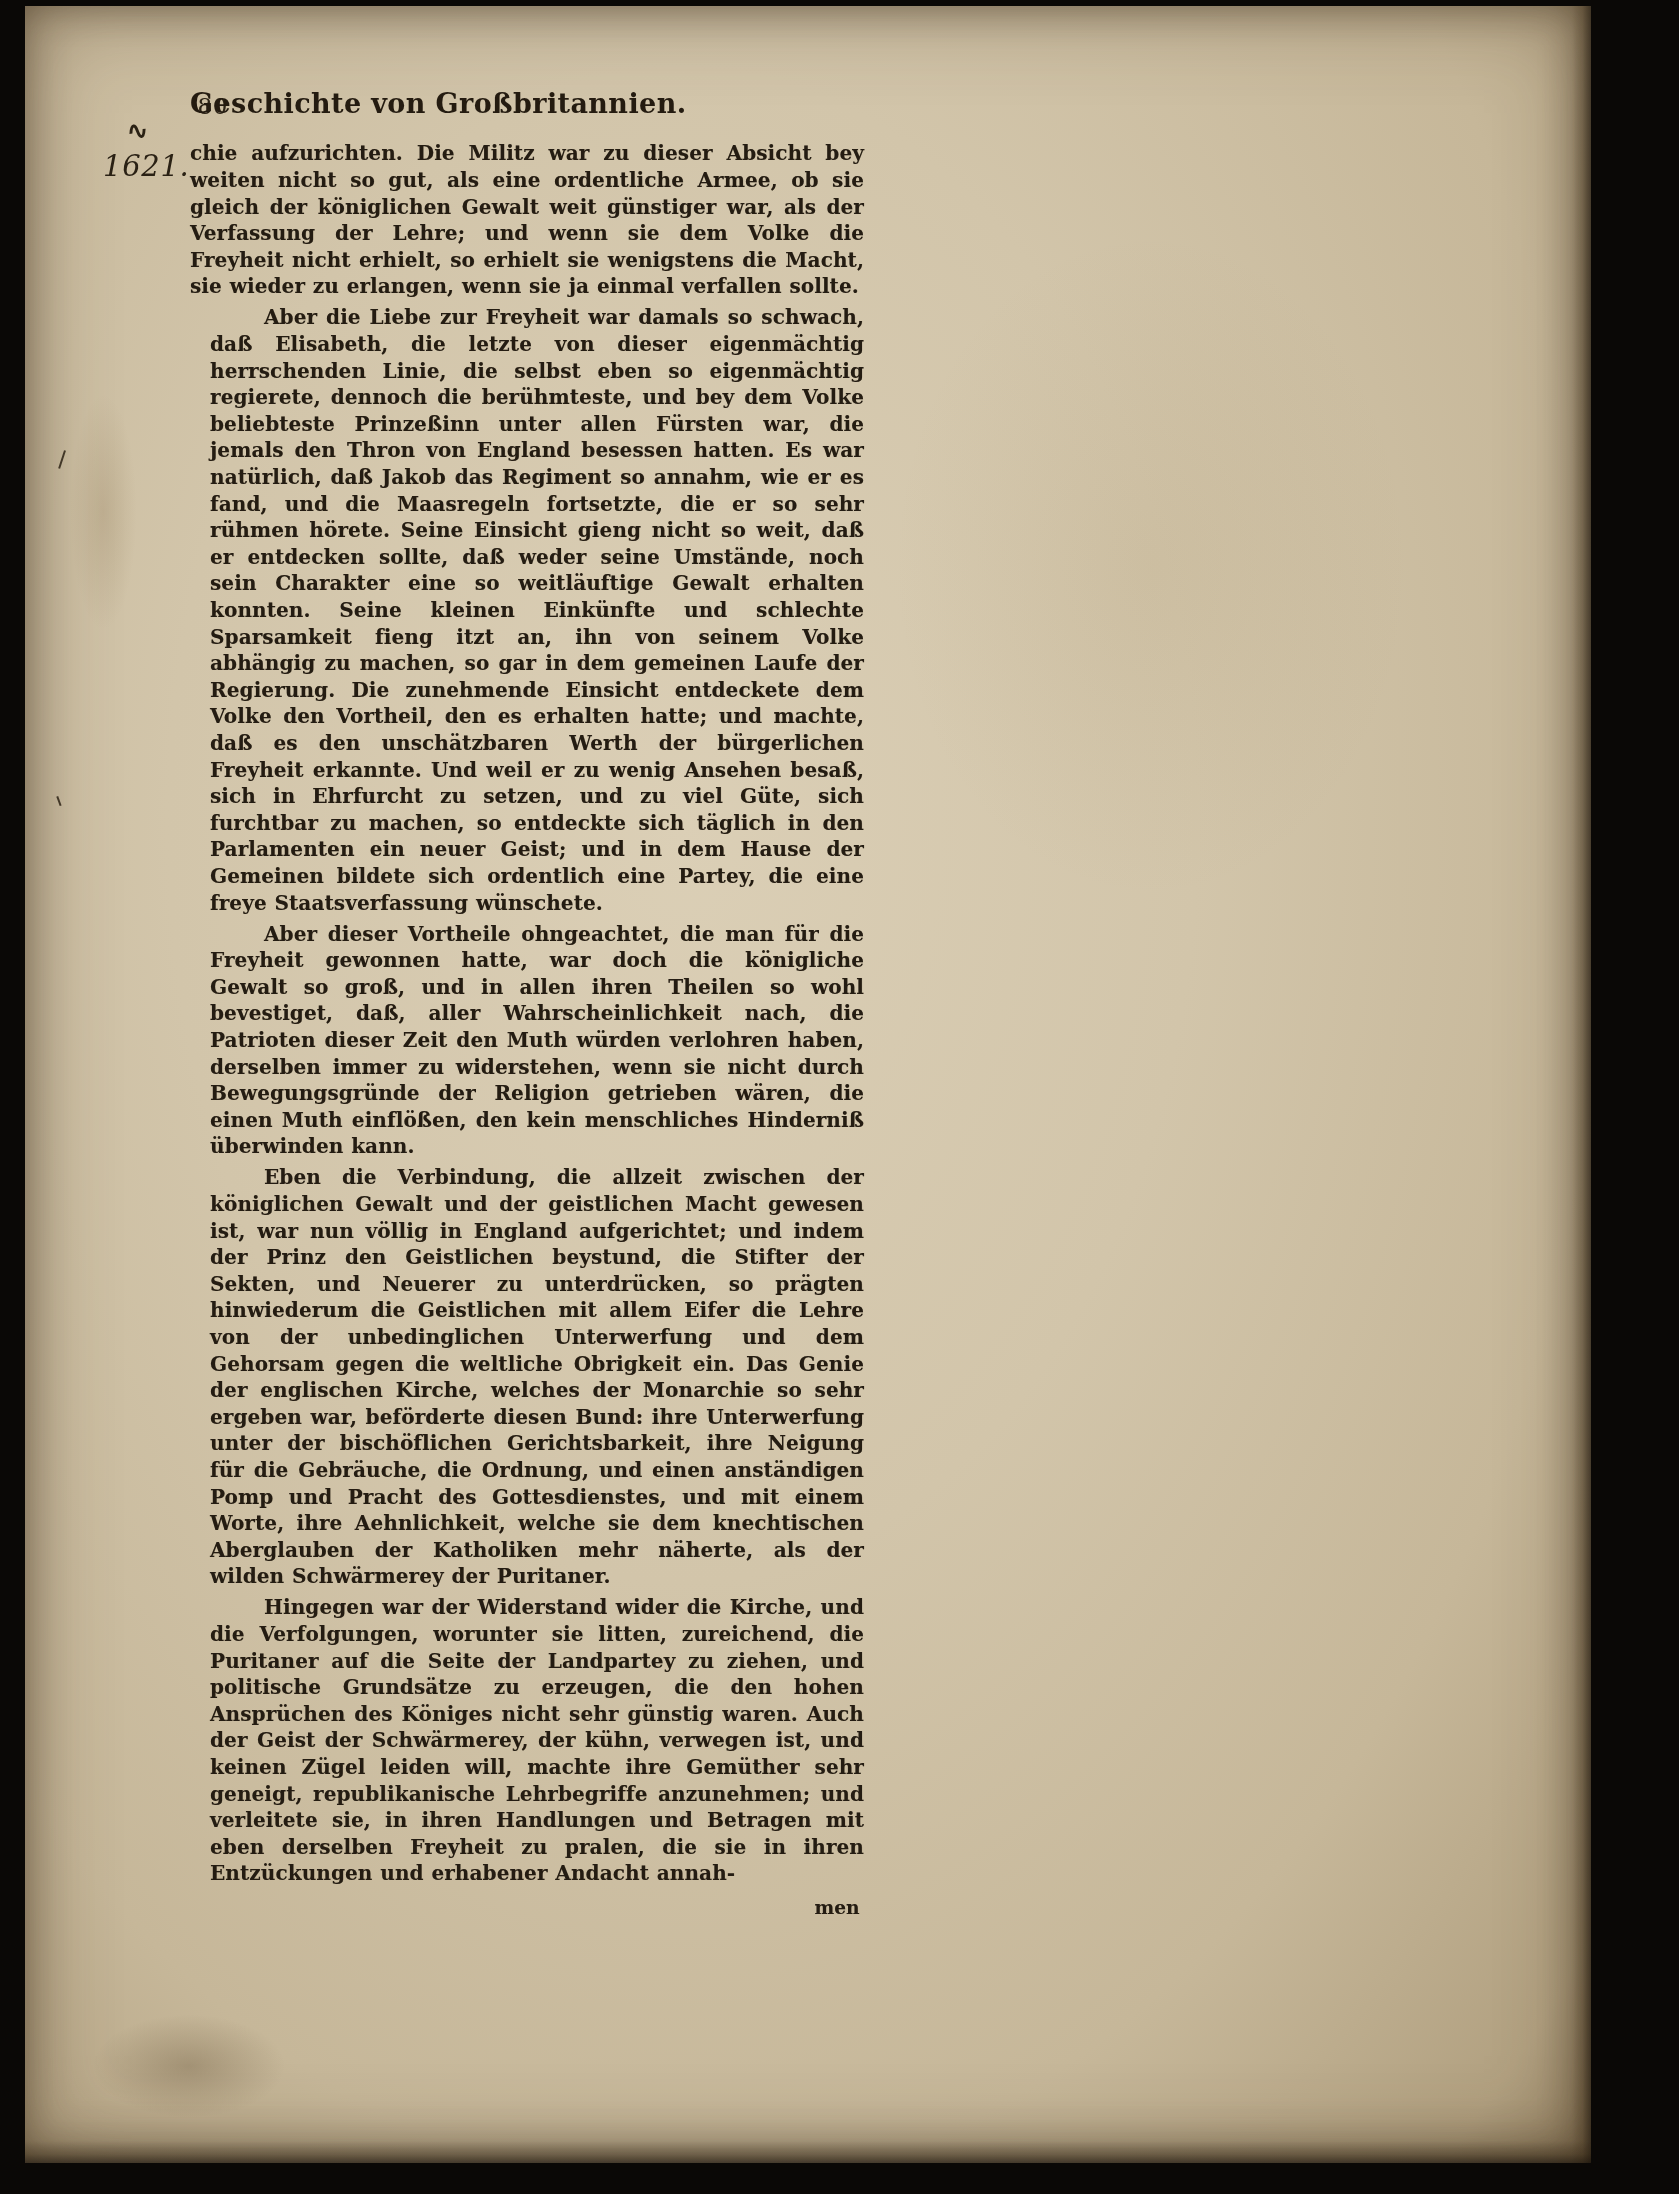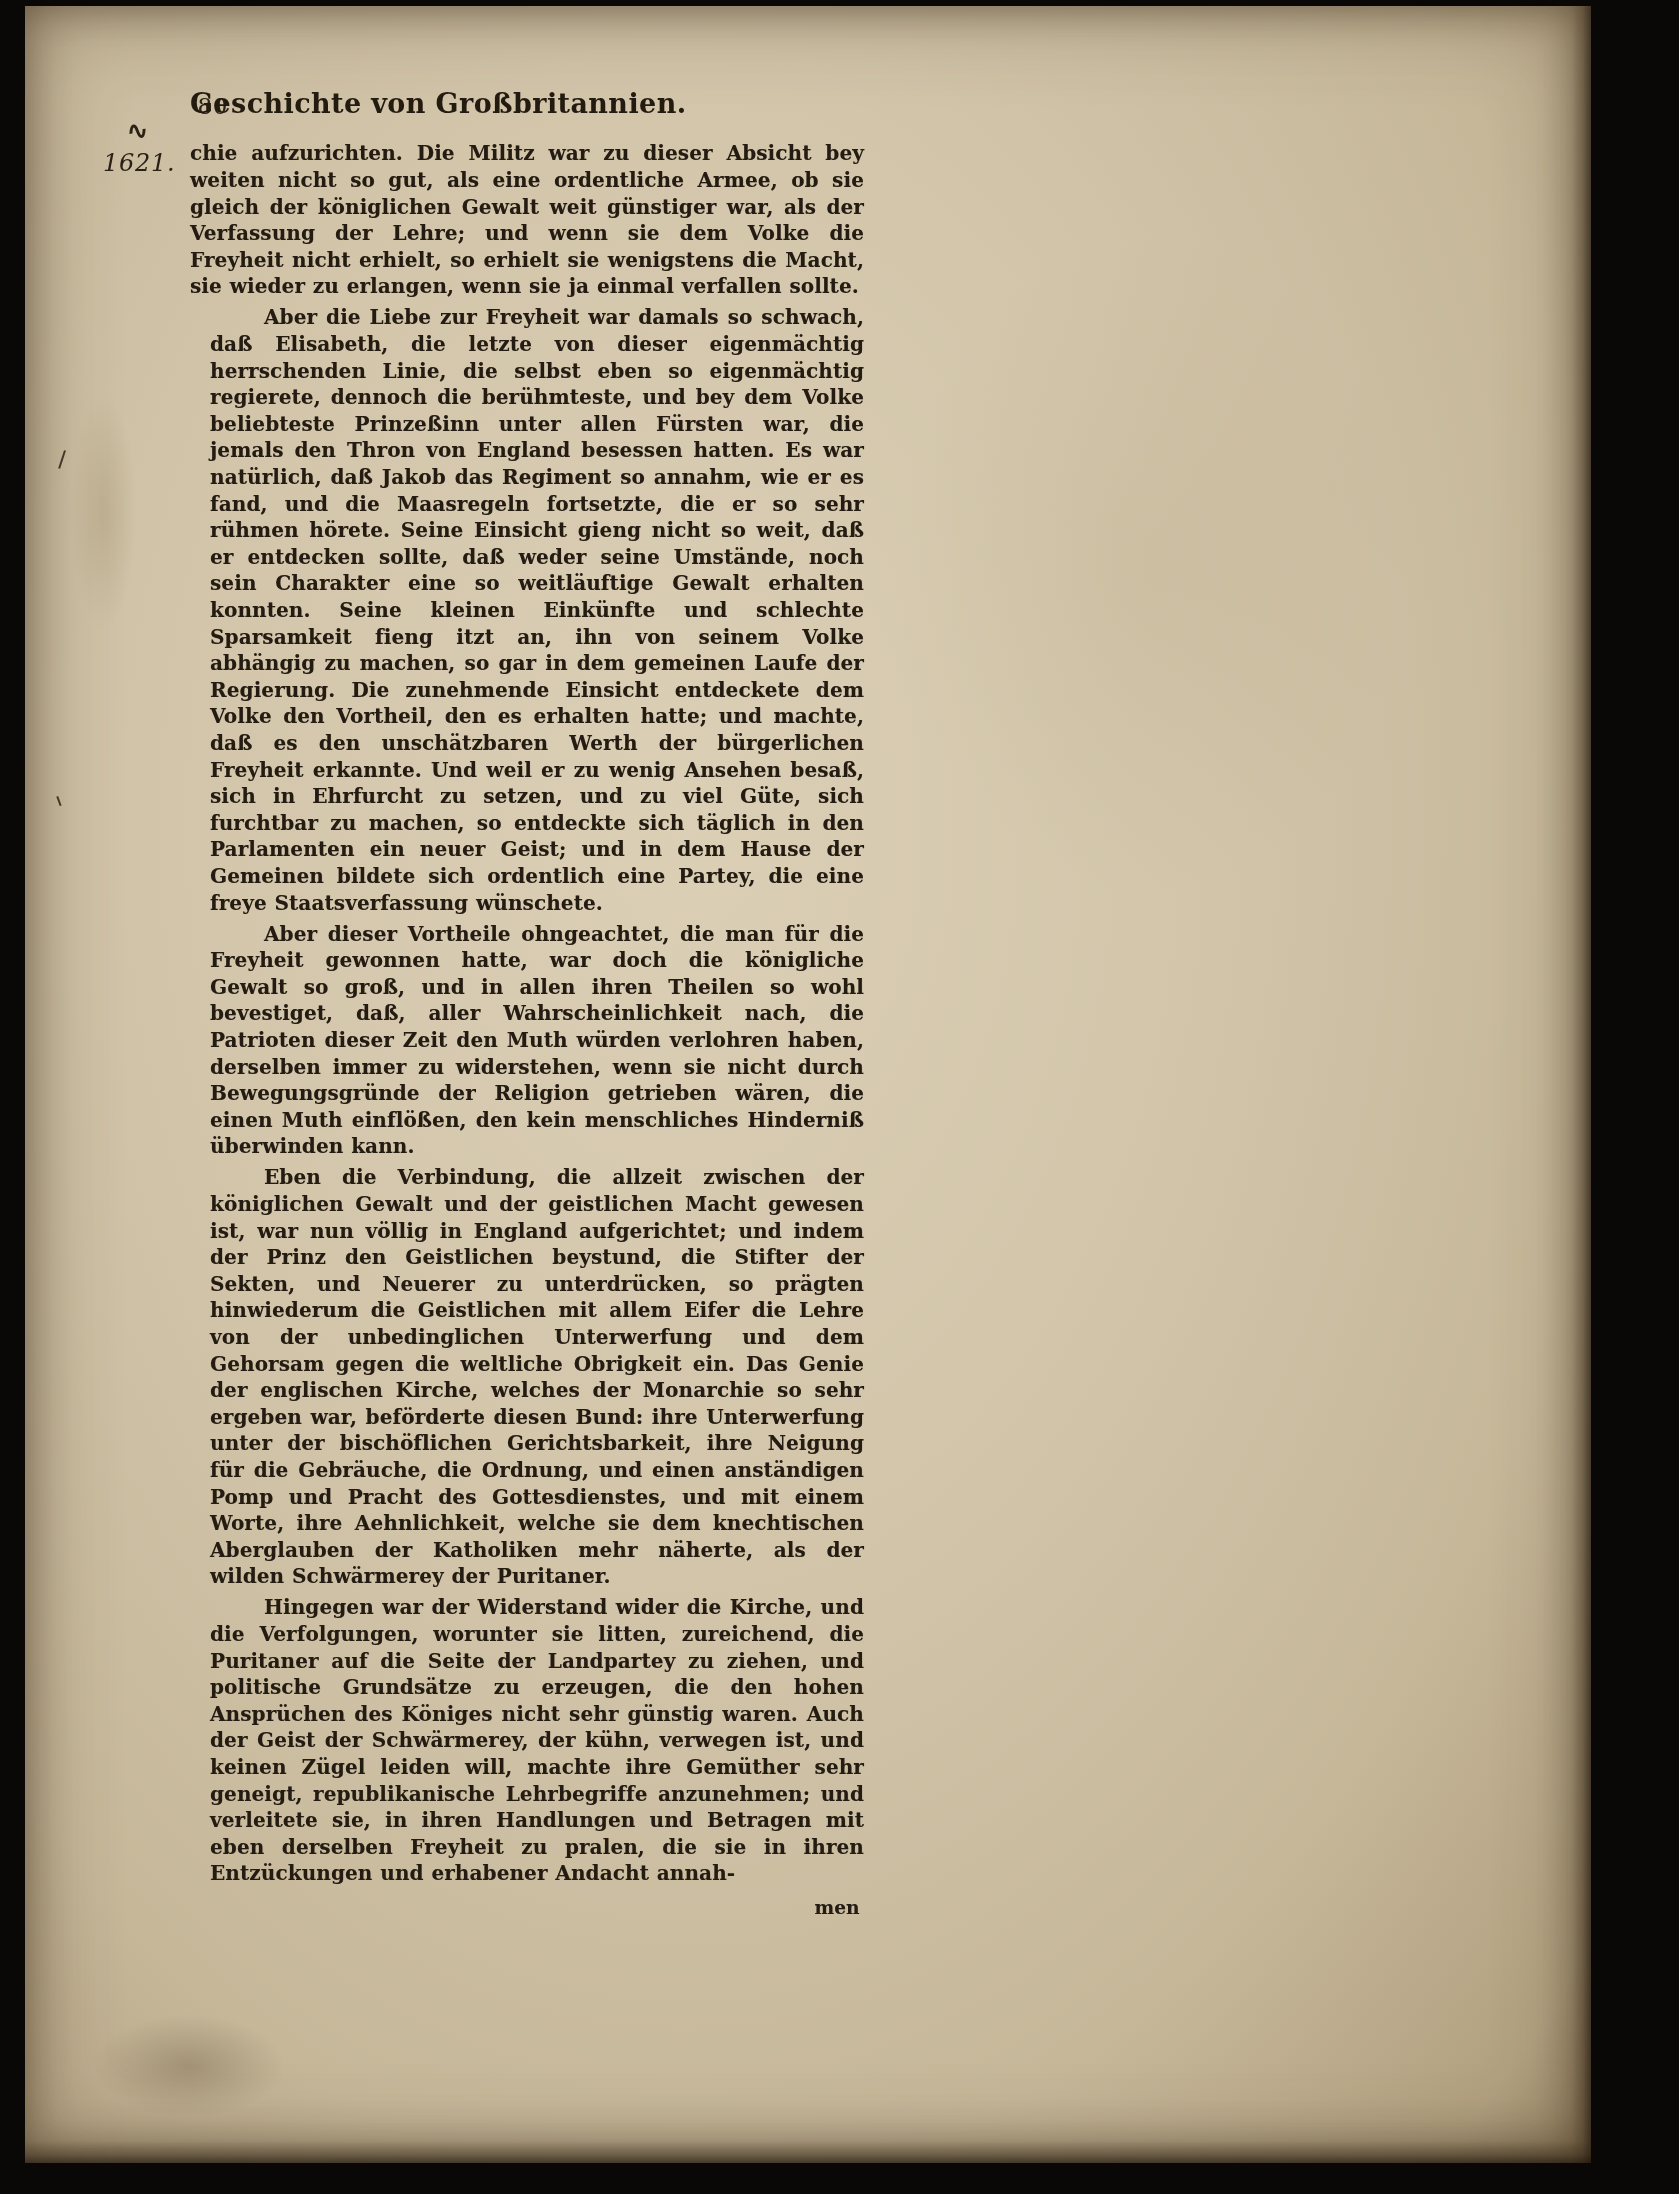--- a/index.html
+++ b/index.html
@@ -100,21 +100,21 @@
   .margin-mark {
     font-size: 25px;
     font-weight: 700;
     display: block;
     transform: rotate(-8deg);
     line-height: 1;
   }
   .margin-year {
     display: block;
     margin-top: 6px;
-    font-size: 24px;
+    font-size: 29px;
     font-style: italic;
     letter-spacing: 0.7px;
   }
   .speck {
     position: absolute;
     background: rgba(35,25,12,0.8);
   }
   .speck-1 { left: 36px; top: 444px; width: 2.2px; height: 19.4px; transform: rotate(18deg); }
   .speck-2 { left: 33px; top: 790px; width: 2.2px; height: 10.4px; transform: rotate(-20deg); }
 </style>

